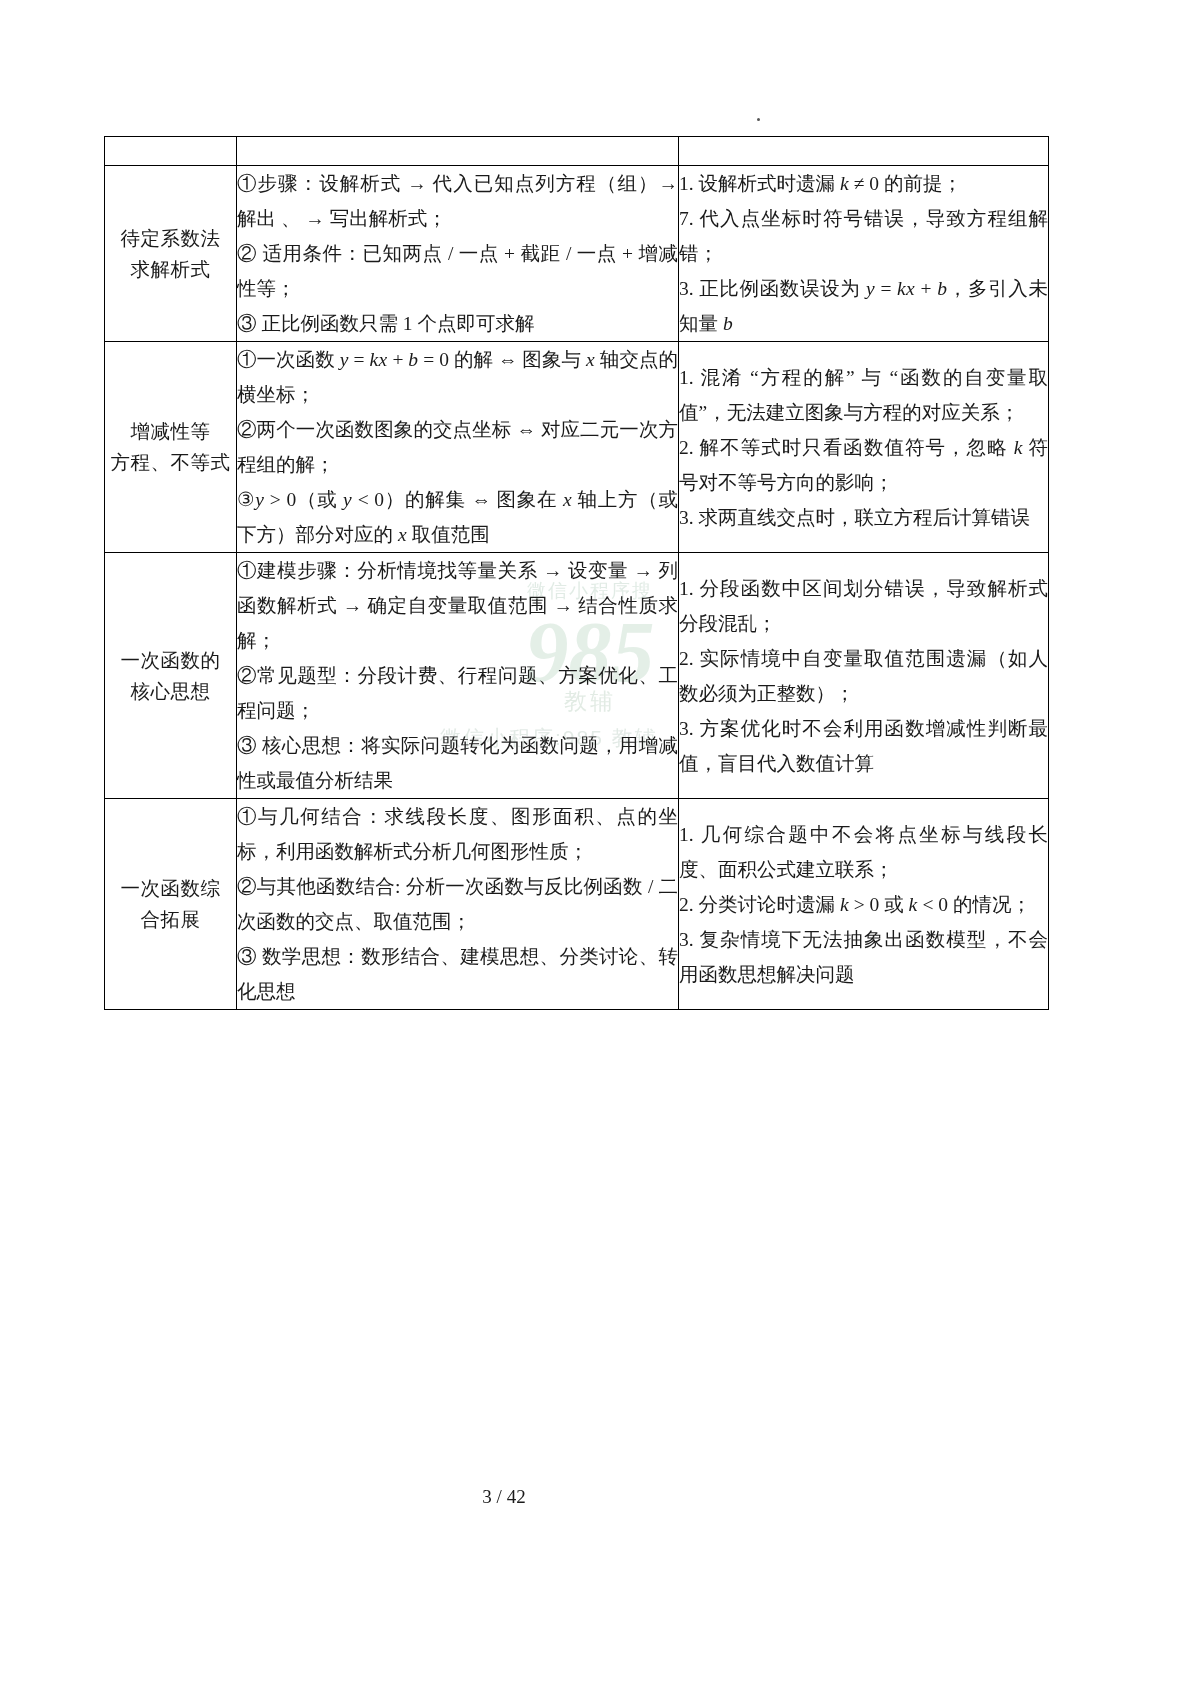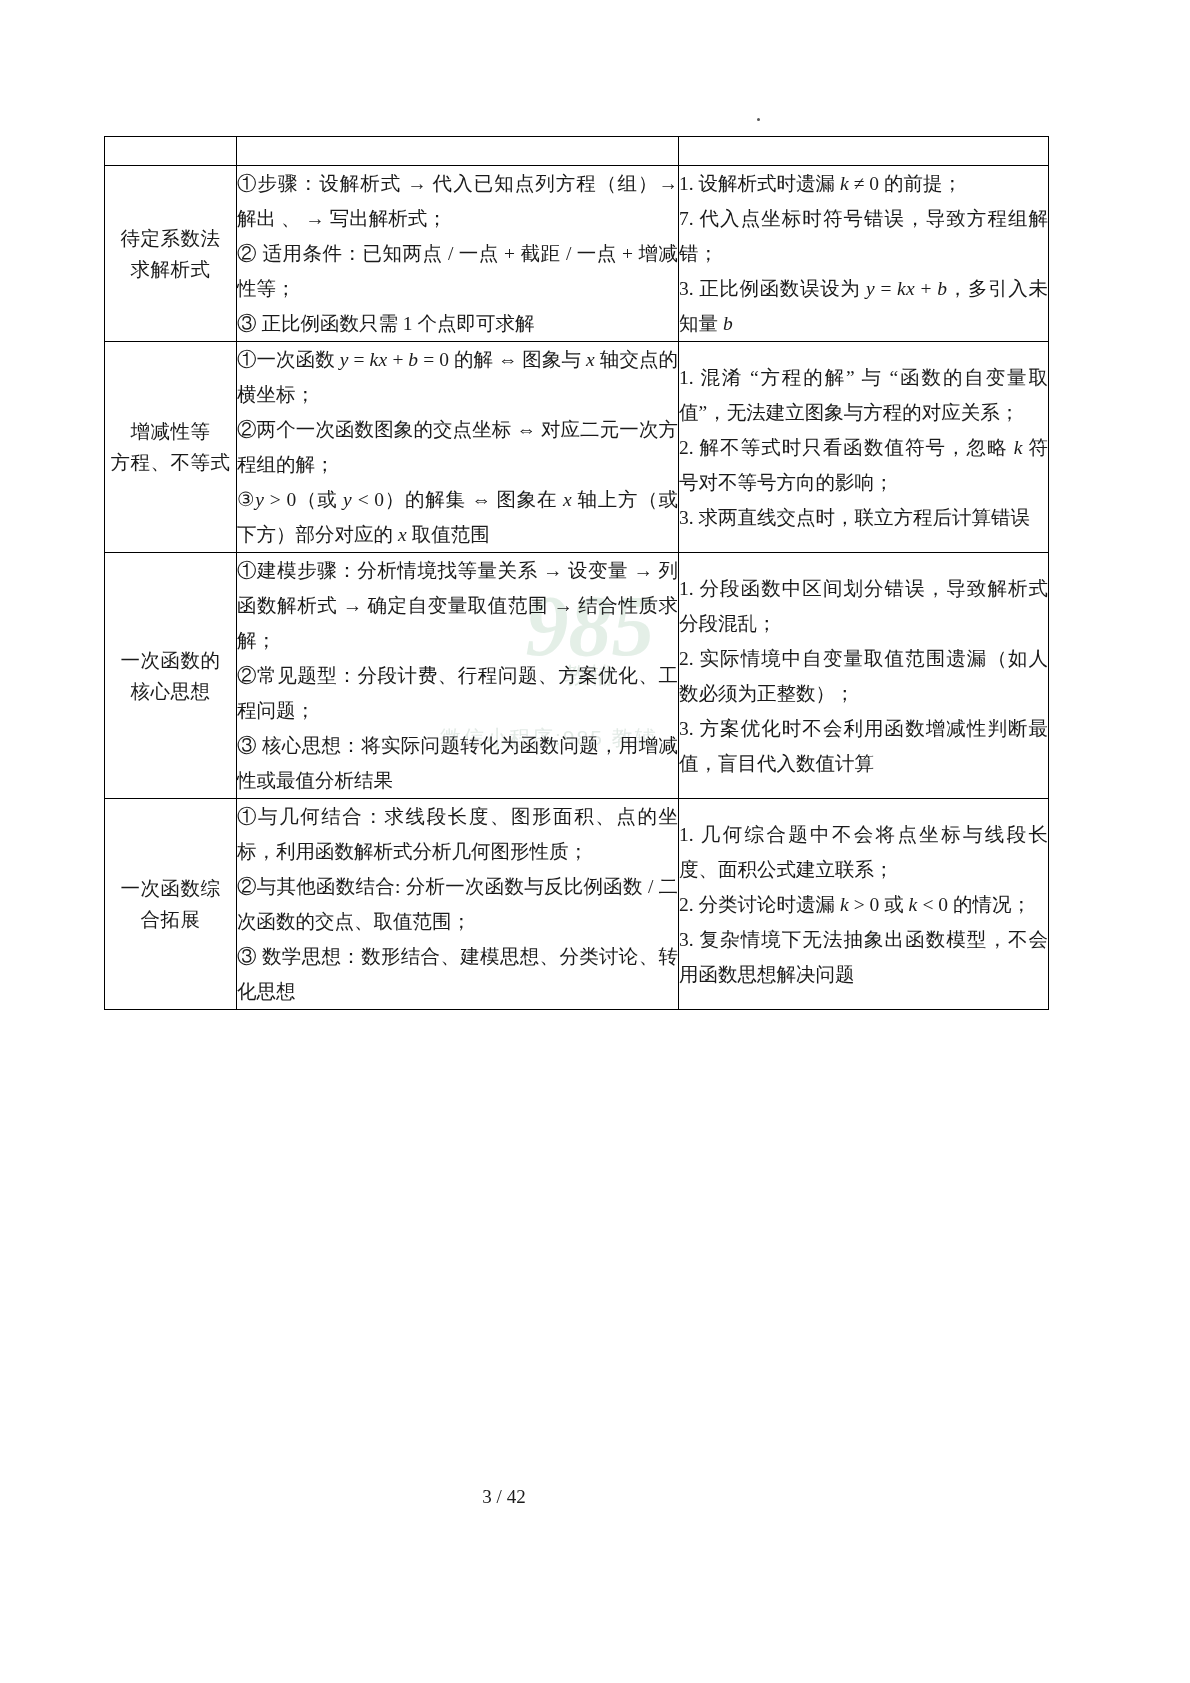--- a/index.html
+++ b/index.html
@@ -147,20 +147,21 @@
   }
 </style>
 </head>
 <body>
 
 <div class="page">
 
   <div class="top-dot"></div>
 
   <div class="watermark">
+    <div class="wm-top">微信小程序搜</div>
     <div class="wm-big">985</div>
     <div class="wm-sub">教辅</div>
   </div>
   <div class="watermark2">微信小程序:985 教辅</div>
 
   <table class="kt">
     <colgroup>
       <col class="c1">
         <col class="c2">
         <col class="c3">

